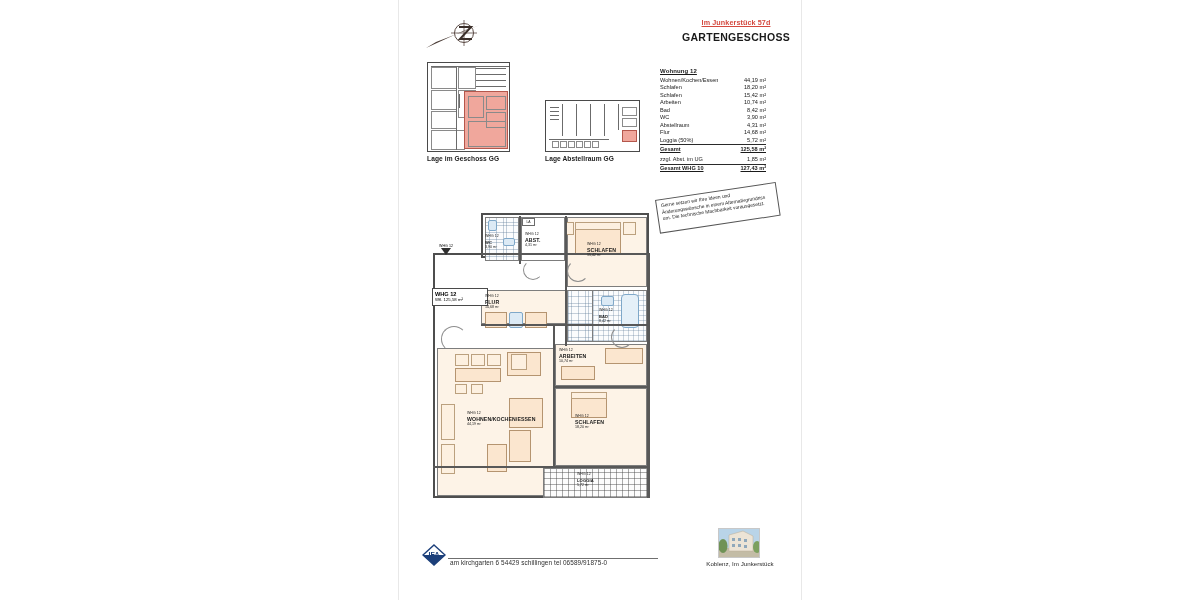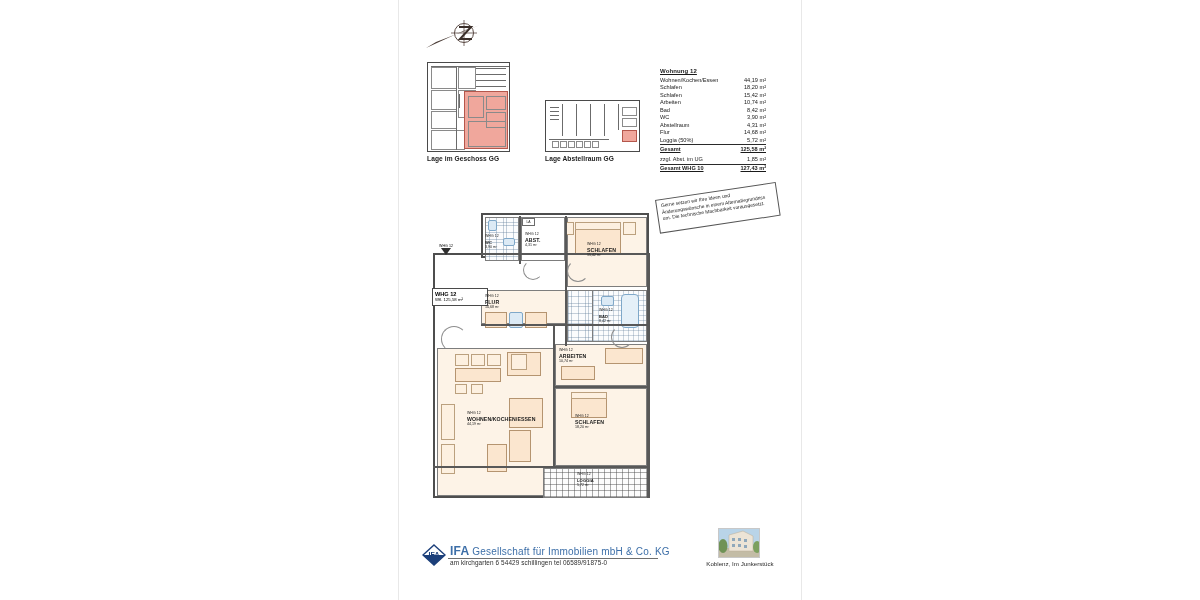--- a/index.html
+++ b/index.html
@@ -167,20 +167,24 @@
   }
 </style>
 </head>
 <body>
 
 <div id="page">
 
   <div class="sheet-edge left"></div>
   <div class="sheet-edge right"></div>
 
+  <div id="header-block">
+    <div class="addr-line">Im Junkerstück 57d</div>
+    <div class="floor-title">GARTENGESCHOSS</div>
+  </div>
 
   <div id="compass">
     <svg width="60" height="36" viewBox="0 0 60 36">
       <circle cx="40" cy="17" r="9.5" fill="none" stroke="#5a4a44" stroke-width="1"></circle>
       <line x1="40" y1="4" x2="40" y2="30" stroke="#5a4a44" stroke-width=".8"></line>
       <line x1="27" y1="17" x2="53" y2="17" stroke="#5a4a44" stroke-width=".8"></line>
       <path d="M2 32 L50 10 L36 17 L56 9 L12 26 Z" fill="#4a3c36"></path>
       <path d="M35 11 L47 11 L36 23 L48 23" fill="none" stroke="#3a2e29" stroke-width="2"></path>
     </svg>
   </div>
@@ -430,24 +434,20 @@
     </div>
   </div>
 
   <div id="ifa-logo">
     <svg width="24" height="22" viewBox="0 0 24 22">
       <polygon points="12,1 23,11 12,21 1,11" fill="#ffffff" stroke="#1c3f7a" stroke-width="1.4"></polygon>
       <polygon points="12,11 23,11 12,21 1,11" fill="#1c3f7a"></polygon>
       <text x="12" y="13" font-size="7" font-family="Liberation Sans, sans-serif" font-weight="bold" fill="#1c3f7a" text-anchor="middle">IFA</text>
     </svg>
   </div>
-  <div id="ifa-name">
-    <b>IFA</b>
-    <span>Gesellschaft für Immobilien mbH &amp; Co. KG</span>
-  </div>
   <div id="footer-rule"></div>
   <div id="ifa-addr">am kirchgarten 6    54429 schillingen    tel 06589/91875-0</div>
 
   <div id="photo">
     <svg width="42" height="30" viewBox="0 0 42 30">
       <rect width="42" height="30" fill="#b9d4e8"></rect>
       <rect y="19" width="42" height="11" fill="#c3bca6"></rect>
       <polygon points="10,22 10,6 24,2 34,7 34,22" fill="#ece4d6" stroke="#b9ad97" stroke-width=".5"></polygon>
       <rect x="13" y="9" width="3" height="3" fill="#8fa8bb"></rect>
       <rect x="19" y="9" width="3" height="3" fill="#8fa8bb"></rect>

